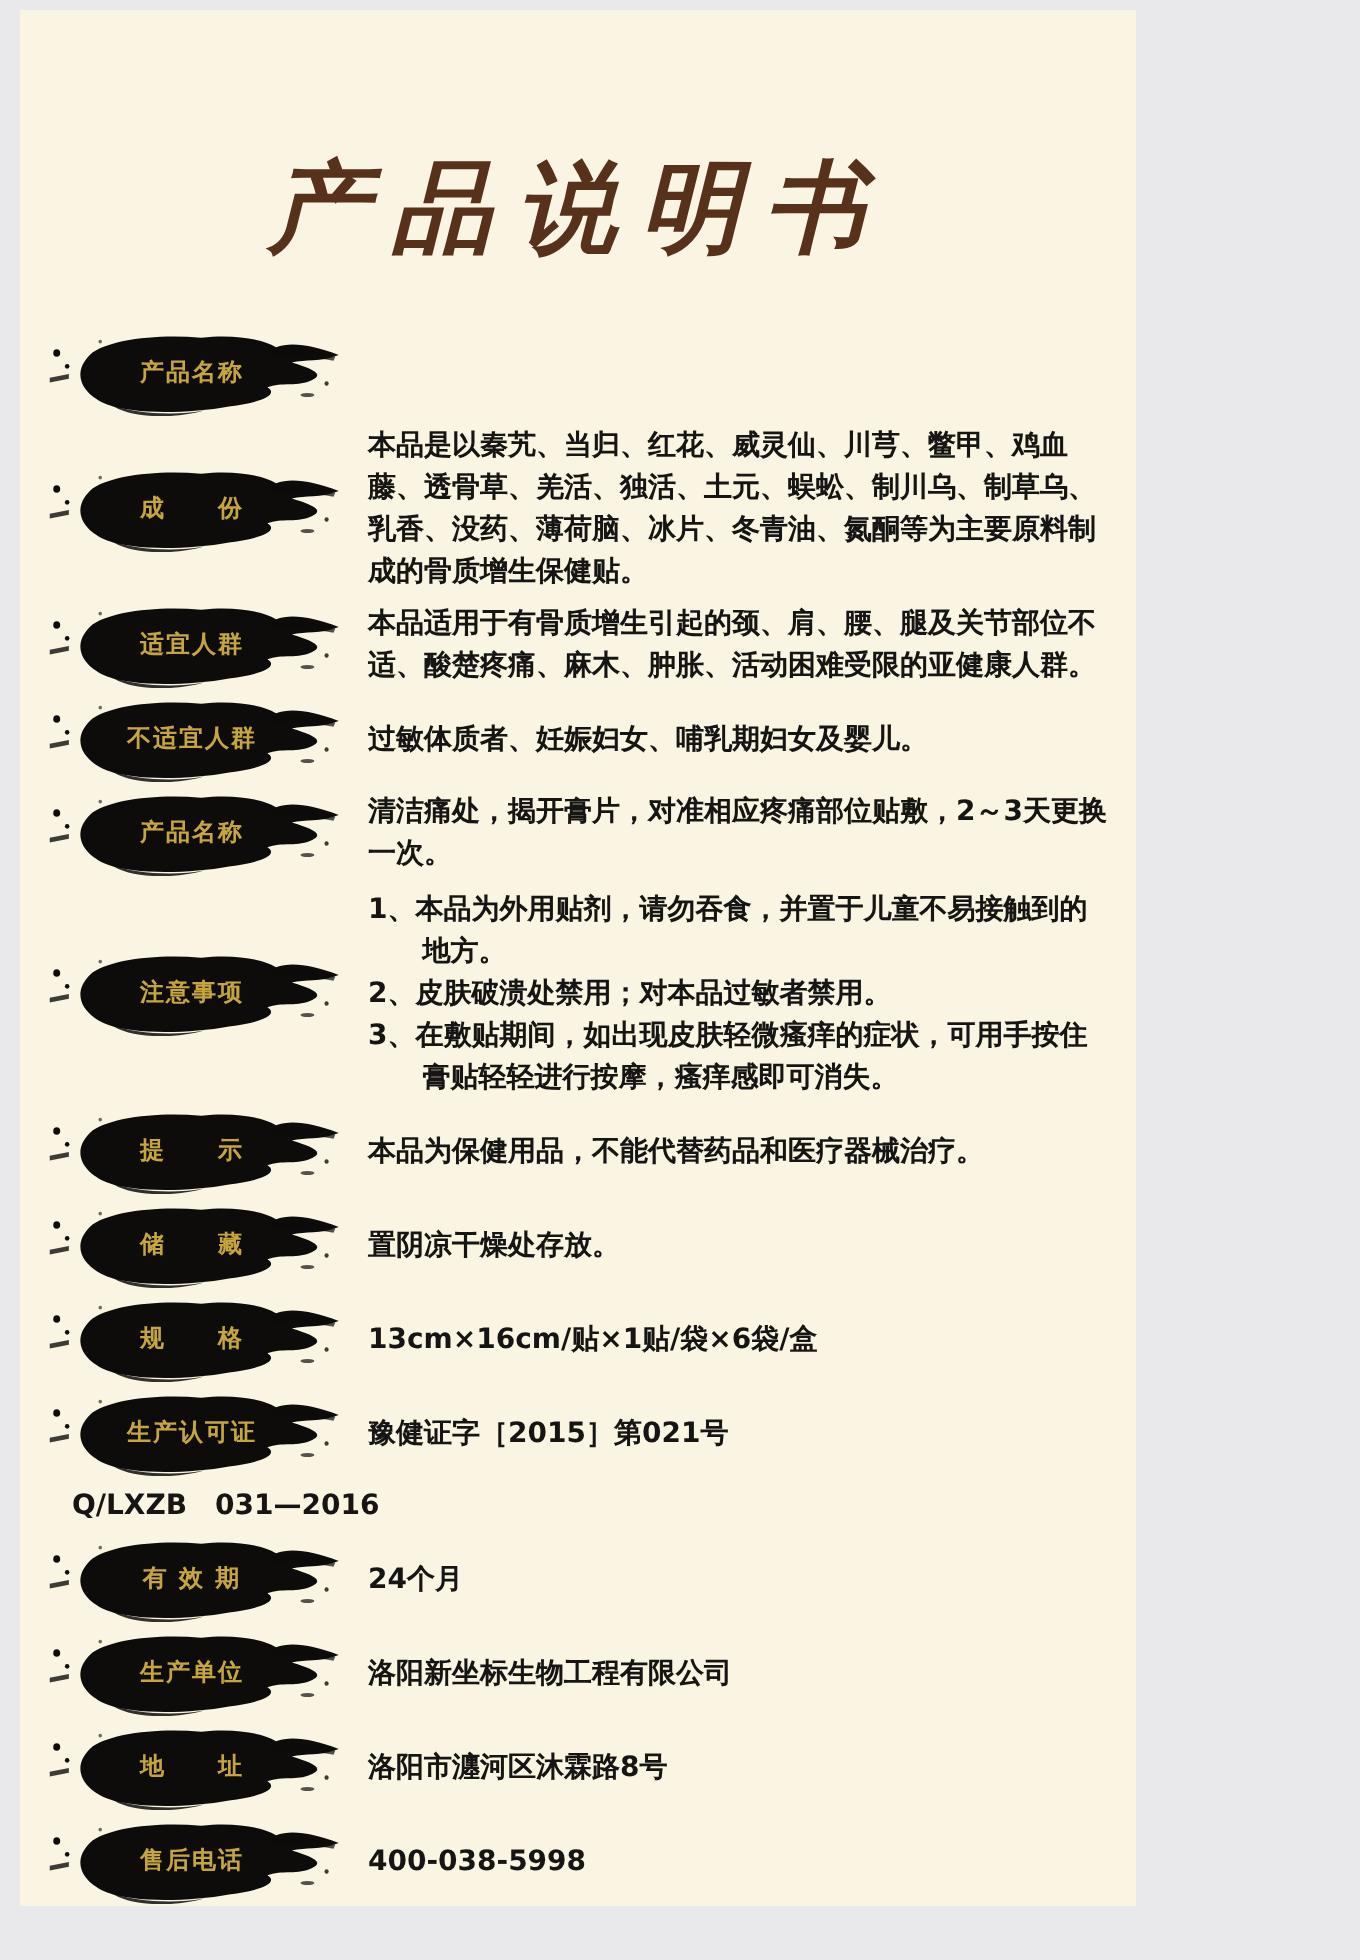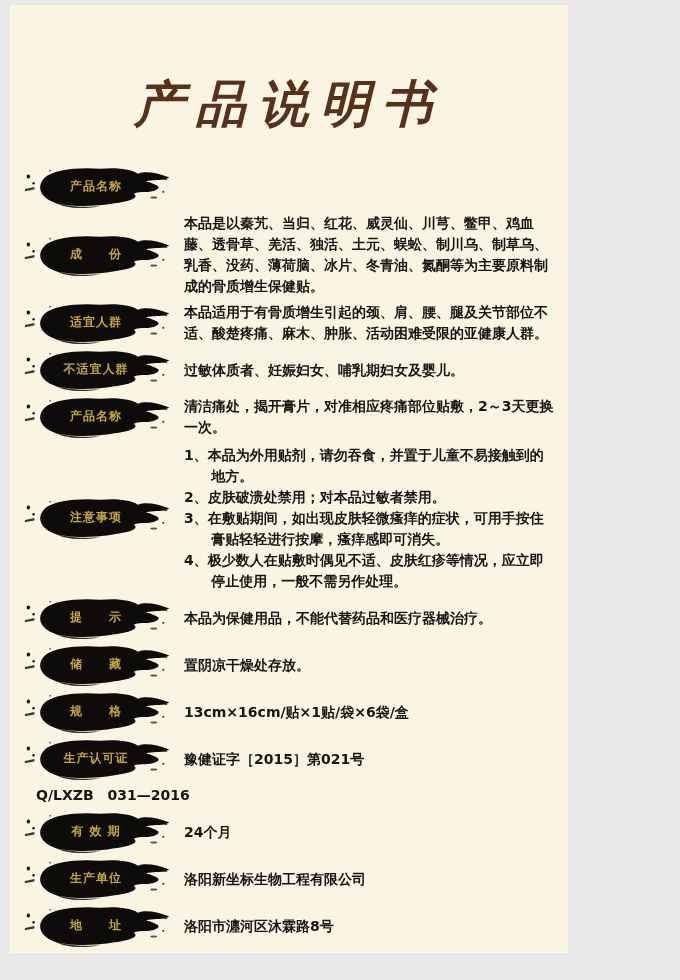--- a/index.html
+++ b/index.html
@@ -211,21 +211,20 @@
           <ellipse cx="149" cy="33" rx="4" ry="1.1" opacity="0.7"></ellipse>
           <circle cx="30" cy="5" r="1" opacity="0.6"></circle>
         </g>
       </svg>
       <span class="label-text">注意事项</span>
     </div>
     <div class="content">
           <div class="line">1、本品为外用贴剂，请勿吞食，并置于儿童不易接触到的地方。</div>
           <div class="line">2、皮肤破溃处禁用；对本品过敏者禁用。</div>
           <div class="line">3、在敷贴期间，如出现皮肤轻微瘙痒的症状，可用手按住膏贴轻轻进行按摩，瘙痒感即可消失。</div>
-          <div class="line">4、极少数人在贴敷时偶见不适、皮肤红疹等情况，应立即停止使用，一般不需另作处理。</div>
         </div>
   </div>
 
   <div class="row">
     <div class="label-wrap">
       <svg viewBox="0 0 170 44" preserveAspectRatio="none">
         <g fill="var(--ink)">
           <path d="M24 12 C34 4 62 1 88 3 C108 1 124 4 131 8 C140 5 152 7 167 12 C156 16 148 14 140 16 C151 19 159 22 152 25 C144 29 134 26 126 29 C133 33 122 37 104 39 C80 43 48 43 34 38 C20 33 13 22 24 12 Z"></path>
           <path d="M36 38 C50 43 74 44 90 41 C72 46 46 45 36 38 Z" opacity="0.85"></path>
           <path d="M128 10 C142 8 156 10 165 13 L164 15 C152 13 140 12 128 13 Z" opacity="0.7"></path>

